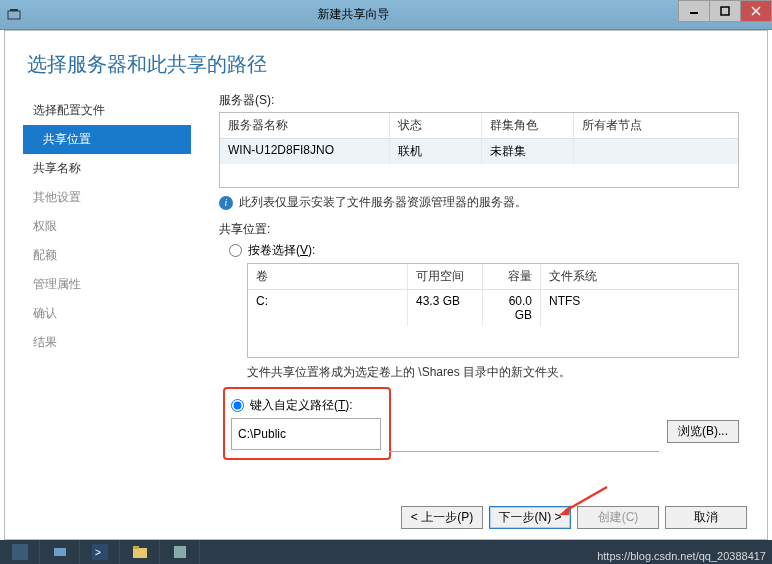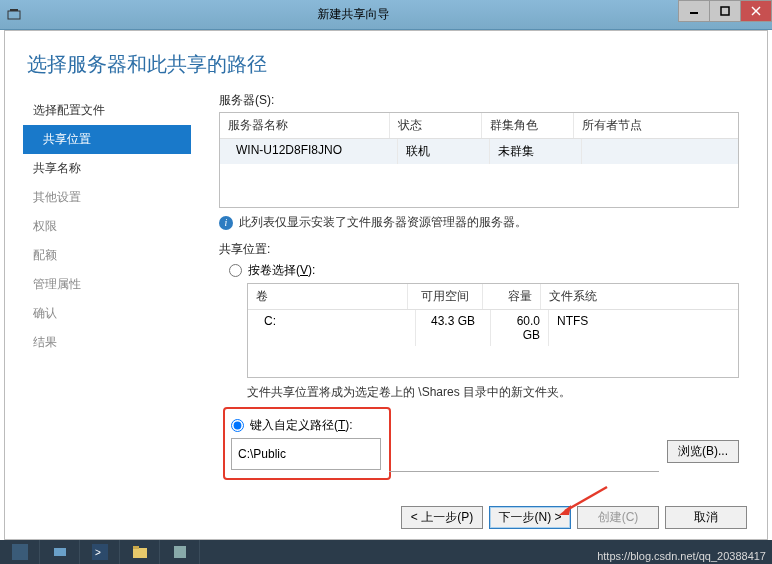--- a/index.html
+++ b/index.html
@@ -88,27 +88,26 @@
     }
     .th, .td {
       padding: 4px 8px;
       font-size: 12px;
       border-right: 1px solid #e8e8e8;
     }
     .th { color: #333; }
     .table-row {
       display: flex;
       background: #eef3f8;
-      padding-left: 8px;
     }
     .col-name { width: 170px; }
     .col-status { width: 92px; }
     .col-role { width: 92px; }
     .col-owner { flex: 1; border-right: none; }
-    .servers-box { height: 96px; }
+    .servers-box { height: 76px; }
     .info-line {
       display: flex; align-items: center; gap: 6px;
       margin: 4px 0 10px 0;
       color: #333;
     }
     .info-icon {
       width: 14px; height: 14px;
       background: #2d7cc1;
       border-radius: 50%;
       color: #fff;
@@ -116,21 +115,21 @@
       font-size: 10px; font-style: italic; font-family: Georgia, serif;
     }
     .radio-row {
       display: flex; align-items: center; gap: 6px;
       margin: 4px 0 4px 10px;
     }
     .radio-row input[type=radio] { margin: 0; }
     .radio-row .u { text-decoration: underline; }
     .volume-box { height: 95px; margin-left: 28px; margin-bottom: 6px; }
     .vcol-vol { width: 160px; }
-    .vcol-free { width: 75px; text-align: center; }
+    .vcol-free { width: 75px; text-align: left; }
     .vcol-cap { width: 58px; text-align: right; }
     .vcol-fs { flex: 1; border-right: none; }
     .note { margin: 4px 0 6px 28px; color: #333; }
     .highlight-box {
       border: 2px solid #e43a2a;
       border-radius: 4px;
       padding: 4px 6px 8px 6px;
       margin-left: 4px;
       width: 168px;
     }

